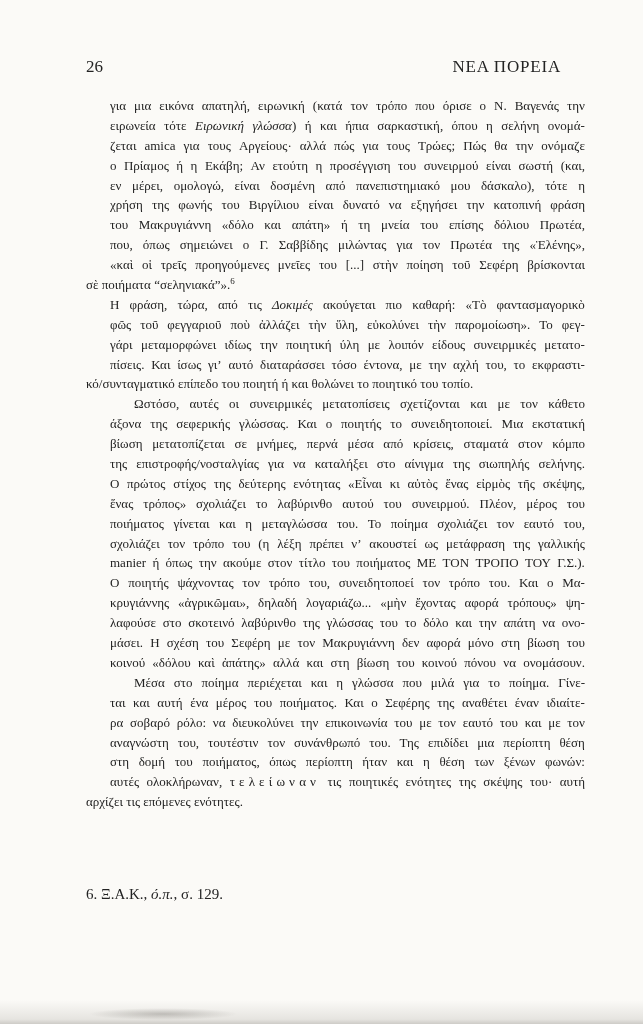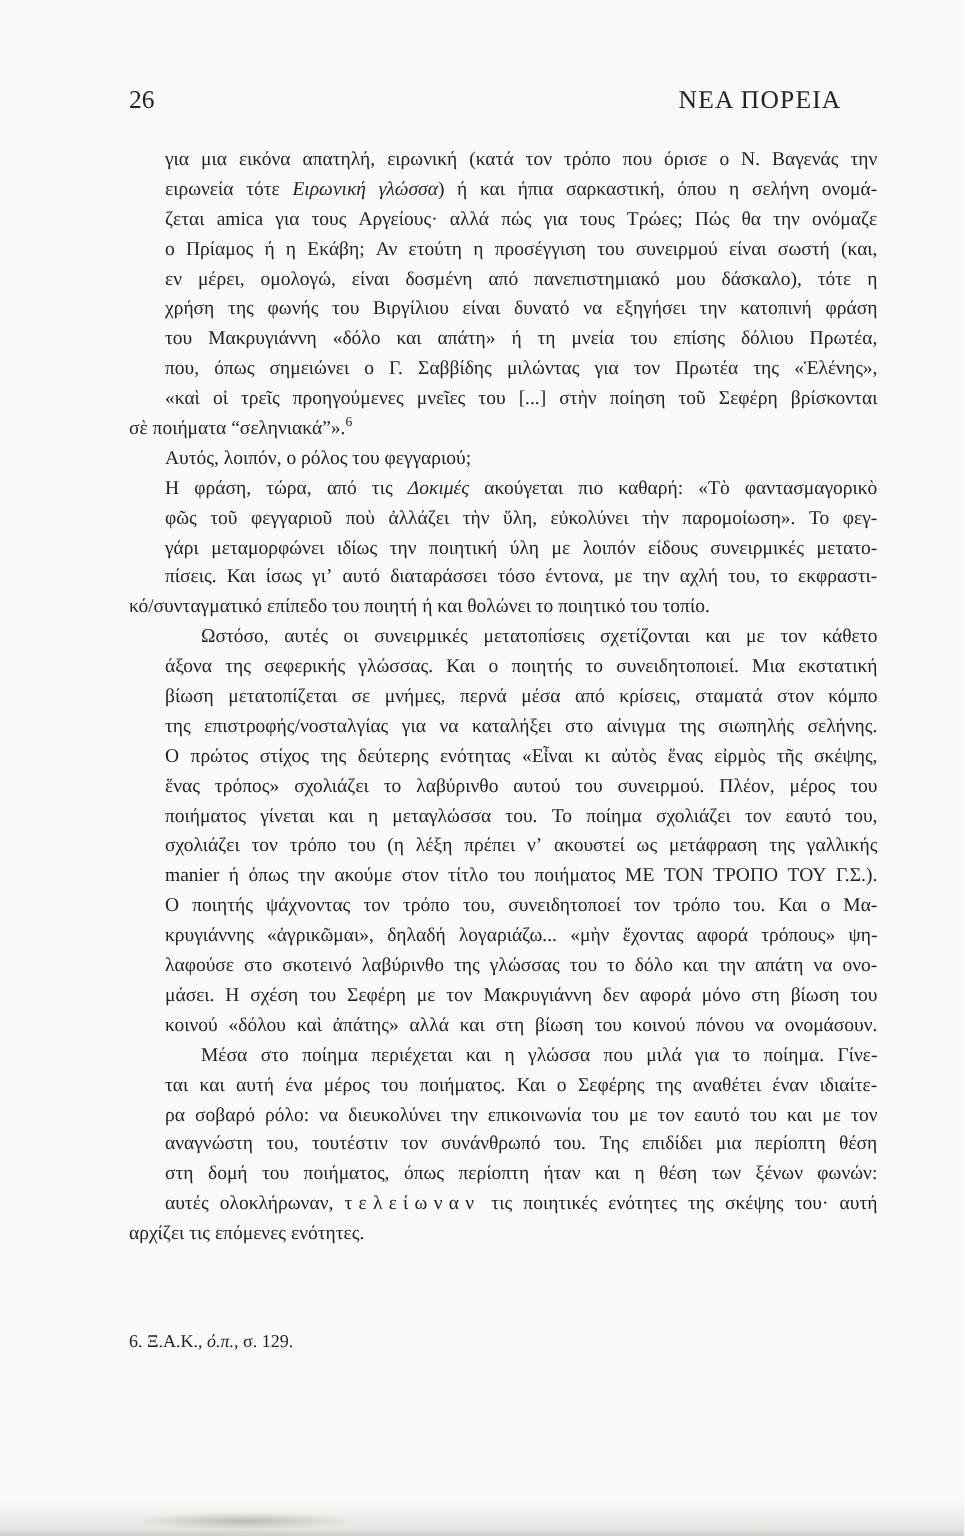--- a/index.html
+++ b/index.html
@@ -41,21 +41,21 @@
   }
   .line.ind { padding-left: 24px; }
   .w { white-space: nowrap; }
   .it { font-style: italic; }
   .sp { letter-spacing: 0.32em; text-align: right; }
   sup { font-size: 9px; line-height: 0; vertical-align: super; }
   .footnote {
     position: absolute;
     top: 886px;
     left: 86px;
-    font-size: 12px;
+    font-size: 15px;
     line-height: 16px;
   }
   .bottom-shade {
     position: absolute;
     left: 0; right: 0; bottom: 0;
     height: 24px;
     background: linear-gradient(180deg, rgba(120,115,105,0) 0%, rgba(120,115,105,0.16) 80%, rgba(100,95,88,0.30) 100%);
   }
   .smudge {
     position: absolute;
@@ -198,21 +198,20 @@
         <span class="w"><span>μνεῖες</span></span>
         <span class="w"><span>του</span></span>
         <span class="w"><span>[...]</span></span>
         <span class="w"><span>στὴν</span></span>
         <span class="w"><span>ποίηση</span></span>
         <span class="w"><span>τοῦ</span></span>
         <span class="w"><span>Σεφέρη</span></span>
         <span class="w"><span>βρίσκονται</span></span>
       </div>
       <div class="line"><span>σὲ ποιήματα “σεληνιακά”».</span><sup>6</sup></div>
-      <div class="line ind"><span>Αυτός, λοιπόν, ο ρόλος του φεγγαριού;</span></div>
       <div class="line j">
         <span class="w"><span>Η</span></span>
         <span class="w"><span>φράση,</span></span>
         <span class="w"><span>τώρα,</span></span>
         <span class="w"><span>από</span></span>
         <span class="w"><span>τις</span></span>
         <span class="w"><span class="it">Δοκιμές</span></span>
         <span class="w"><span>ακούγεται</span></span>
         <span class="w"><span>πιο</span></span>
         <span class="w"><span>καθαρή:</span></span>

